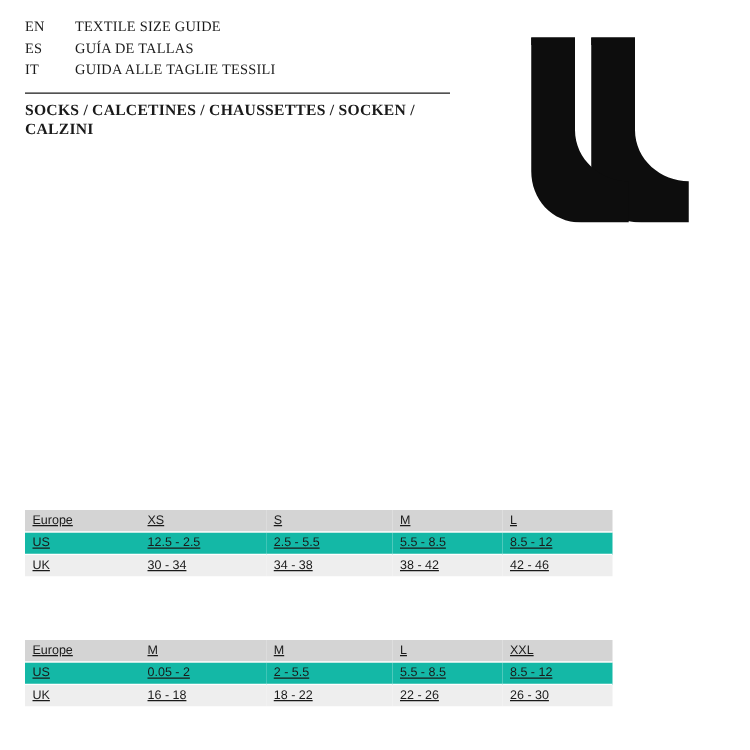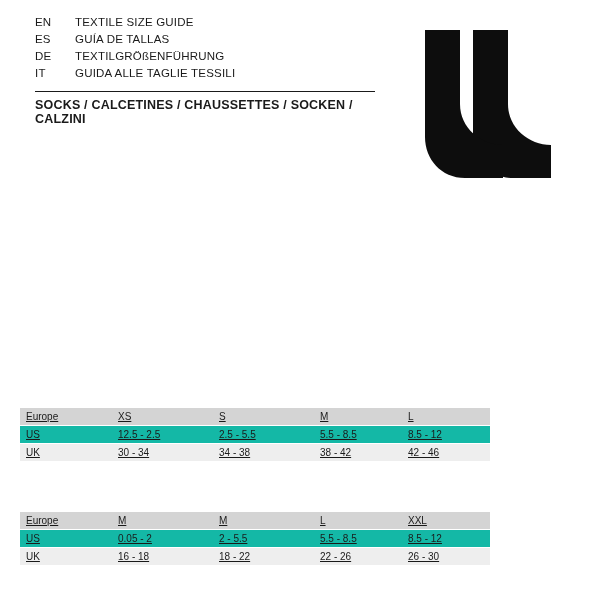--- a/index.html
+++ b/index.html
@@ -18,23 +18,24 @@
   .page {
     position: relative;
     width: 600px;
     height: 600px;
     box-sizing: border-box;
   }
 
   
   .header {
     position: absolute;
-    left: 35px;
+    left: 20px;
     top: 16px;
     width: 360px;
+    font-family: Liberation Serif, serif;
   }
   .lang-row {
     display: flex;
     align-items: baseline;
     height: 17px;
     font-size: 11.5px;
     letter-spacing: 0.2px;
   }
   .lang-code {
     width: 40px;
@@ -123,24 +124,20 @@
 
   <div class="header">
 
     <div class="lang-row">
       <span class="lang-code">EN</span>
       <span class="lang-text">TEXTILE SIZE GUIDE</span>
     </div>
     <div class="lang-row">
       <span class="lang-code">ES</span>
       <span class="lang-text">GUÍA DE TALLAS</span>
-    </div>
-    <div class="lang-row">
-      <span class="lang-code">DE</span>
-      <span class="lang-text">TEXTILGRÖßENFÜHRUNG</span>
     </div>
     <div class="lang-row">
       <span class="lang-code">IT</span>
       <span class="lang-text">GUIDA ALLE TAGLIE TESSILI</span>
     </div>
 
     <div class="header-rule"></div>
 
     <div class="product-title">SOCKS / CALCETINES / CHAUSSETTES / SOCKEN / CALZINI</div>
   </div>

